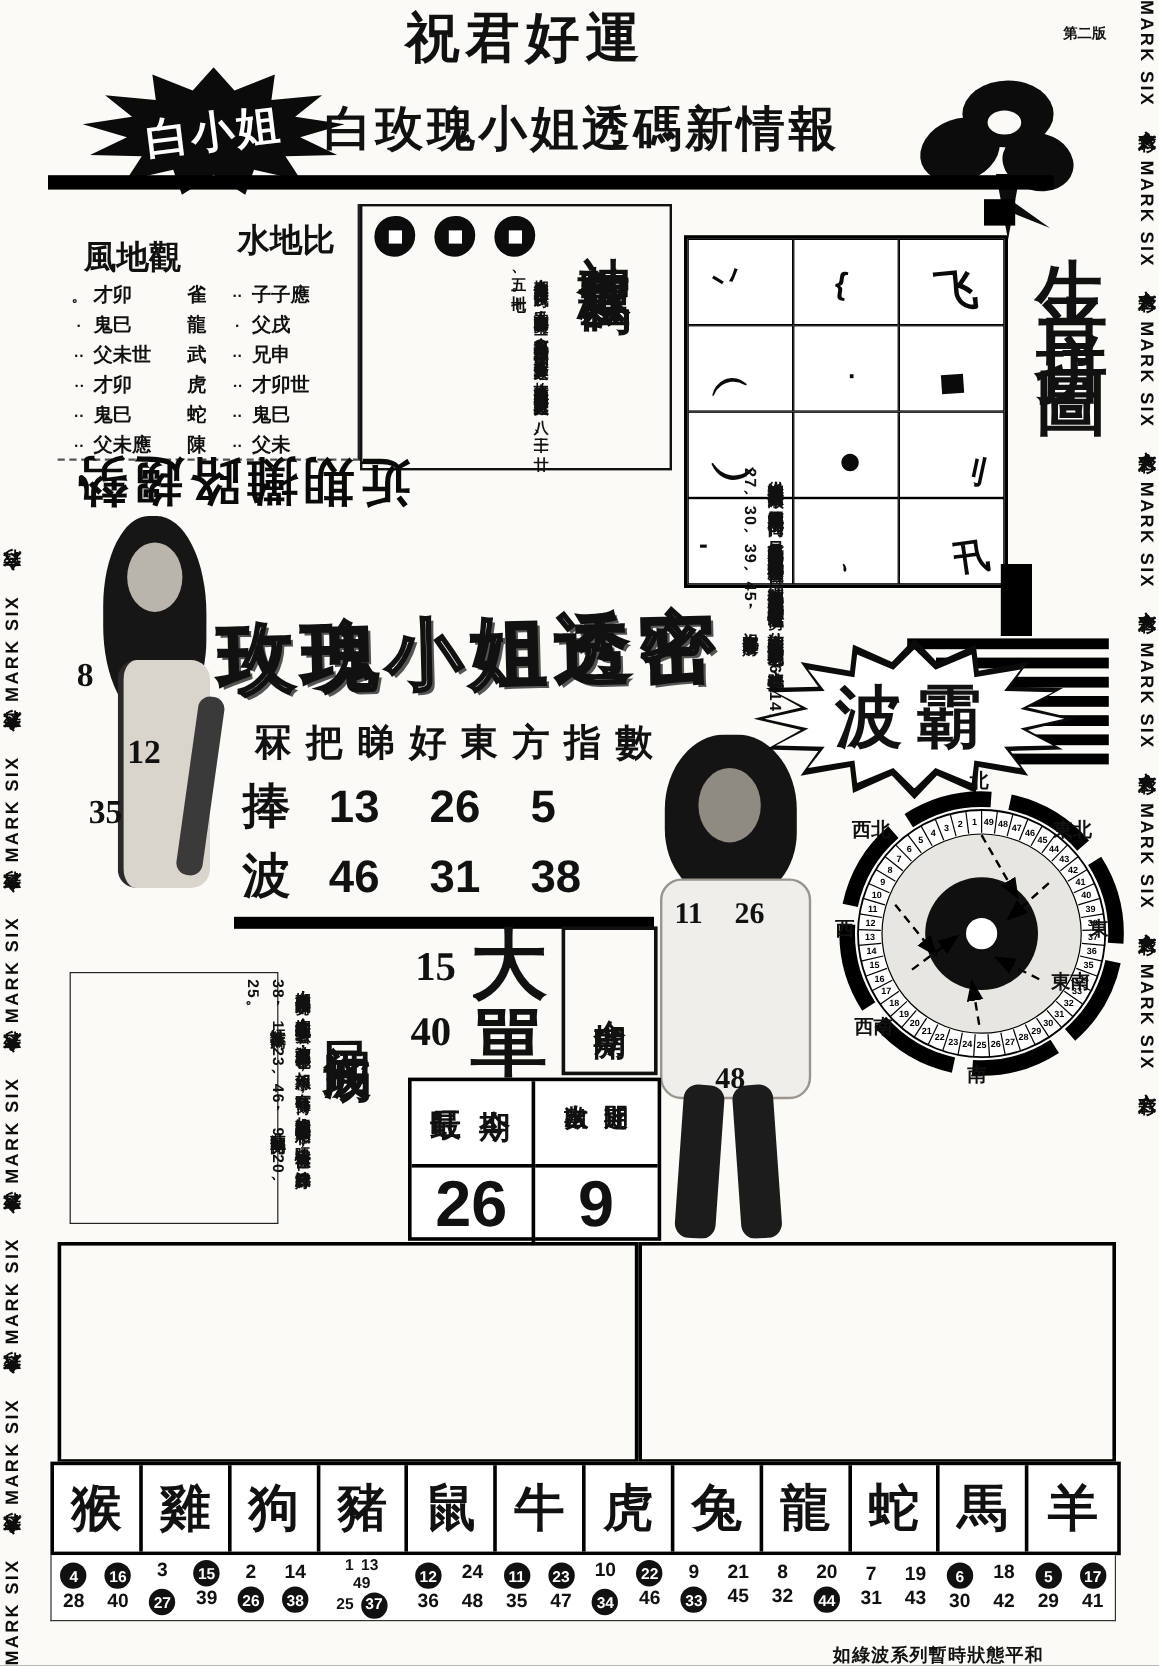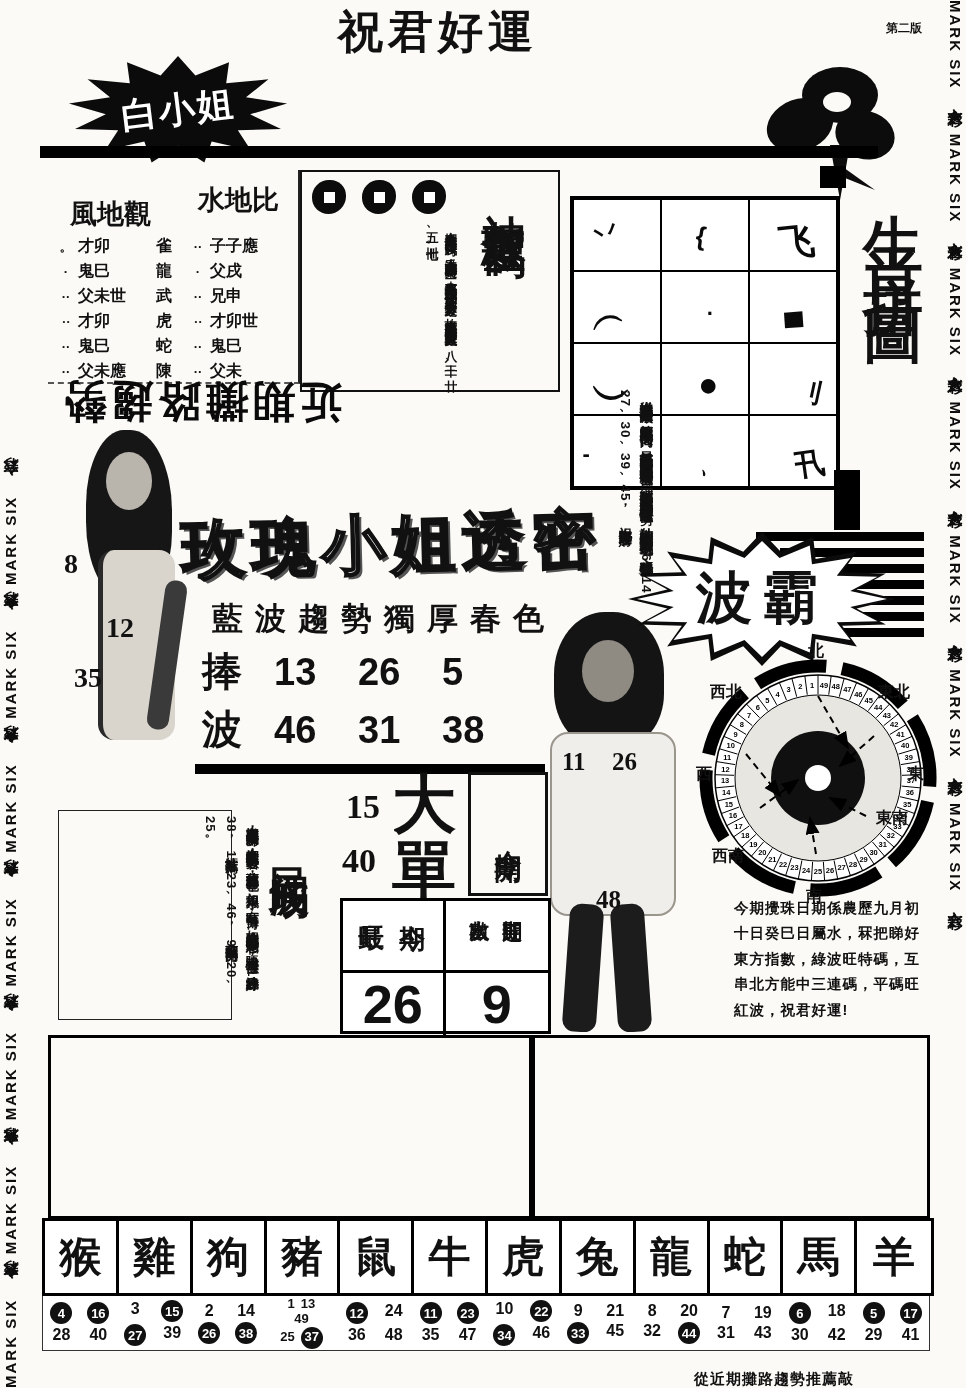--- a/index.html
+++ b/index.html
@@ -94,20 +94,21 @@
 <div id="page">
 
   <div class="abs sideband band-l">MARK SIX 六合彩 ❀ MARK SIX 六合彩 ❀ MARK SIX 六合彩 ❀ MARK SIX 六合彩 ❀ MARK SIX 六合彩 ❀ MARK SIX 六合彩 ❀ MARK SIX 六合彩</div>
   <div class="abs sideband band-r">MARK SIX 六合彩 ❀ MARK SIX 六合彩 ❀ MARK SIX 六合彩 ❀ MARK SIX 六合彩 ❀ MARK SIX 六合彩 ❀ MARK SIX 六合彩 ❀ MARK SIX 六合彩</div>
   <div class="abs serif masthead">祝君好運</div>
   <div class="abs edition">第二版</div>
 
   <div class="abs badge" id="badgeStar" style="clip-path: polygon(50% 0%, 57.9% 18%, 73.2% 5.7%, 71.9% 25.3%, 91.1% 21.6%, 80.9% 38.3%, 99.6% 44%, 82.8% 54%, 96.8% 67.7%, 77.2% 68.7%, 83.2% 87.4%, 65.3% 79.2%, 62% 98.5%, 50% 83%, 38% 98.5%, 34.7% 79.2%, 16.8% 87.4%, 22.8% 68.7%, 3.2% 67.7%, 17.2% 54%, 0.4% 44%, 19.1% 38.3%, 8.9% 21.6%, 28.1% 25.3%, 26.8% 5.7%, 42.1% 18%);">
     <span>白小姐</span>
   </div>
+  <div class="abs serif headline">白玫瑰小姐透碼新情報</div>
   <svg class="abs" style="left:745px;top:50px;" width="165" height="155" viewBox="0 0 165 155">
     <ellipse cx="95" cy="45" rx="38" ry="28" fill="#0c0c0c"></ellipse>
     <ellipse cx="55" cy="75" rx="34" ry="26" fill="#0c0c0c" transform="rotate(-20 55 75)"></ellipse>
     <ellipse cx="120" cy="85" rx="30" ry="24" fill="#0c0c0c" transform="rotate(15 120 85)"></ellipse>
     <ellipse cx="92" cy="52" rx="14" ry="10" fill="#fbfaf6"></ellipse>
     <path d="M85 95 L95 150 L105 95 Z" fill="#0c0c0c"></path>
     <path d="M95 115 L130 140 L100 128 Z" fill="#0c0c0c"></path>
   </svg>
   <div class="abs bar1"></div>
 
@@ -190,21 +191,21 @@
     <div class="abs" style="left:40px;top:120px;width:72px;height:190px;background:#d9d5cc;border-left:5px solid #2a2a2a;border-radius:16px;"></div>
     <div class="abs" style="left:98px;top:150px;width:22px;height:150px;background:#3a3a3a;border-radius:10px;transform:rotate(8deg);"></div>
   </div>
   <div class="abs pnum" style="left:64px;top:548px;font-size:28px;">8</div>
   <div class="abs pnum" style="left:106px;top:612px;font-size:28px;">12</div>
   <div class="abs pnum" style="left:74px;top:662px;font-size:28px;">35</div>
 
   <div class="abs vflow para1" style="left:338px;top:390px;width:318px;height:222px;">從近期攤路趨勢推薦敲，第四門旺勢冠于任何一門，早前較馬旺尚的第二門及第三門號碼又稍有抬頭機會，細號碼第一門及大號碼第五門趨勢似乎有着連慣性旺勢，估計今期特別號碼趨勢會于細號碼出現，心水號碼提供6、14、27、30、39、45，祝大家好運發財！</div>
 
   <div class="abs outline" style="left:182px;top:502px;">玫瑰小姐透密</div>
-  <div class="abs serif handline" style="left:212px;top:598px;">藍波趨勢獨厚春色</div>
+  <div class="abs serif handline" style="left:212px;top:598px;">冧把睇好東方指數</div>
 
   <div class="abs" style="left:202px;top:644px;width:340px;" id="bangTable">
       <div class="bangrow">
         <span class="bangl serif">捧</span>
         <span class="bangv">13</span>
         <span class="bangv">26</span>
         <span class="bangv">5</span>
       </div>
       <div class="bangrow">
         <span class="bangl serif">波</span>
@@ -387,21 +388,20 @@
       <span class="vtext sh" style="font-size:26px;">今期</span>
     </div>
     <div class="hc">
       <span class="vtext sh" style="font-size:20px;">出次數</span>
       <span class="vtext sh" style="font-size:20px;">近期開</span>
     </div>
     <div class="vc l">26</div>
     <div class="vc">9</div>
   </div>
 
-  <div class="abs para3" style="left:734px;top:896px;width:192px;height:140px;">今期攪珠日期係農歷九月初十日癸巳日屬水，冧把睇好東方指數，綠波旺特碼，互串北方能中三連碼，平碼旺紅波，祝君好運!</div>
 
   <div class="abs riddle">
     
     
     
     
     
     
     
     
@@ -526,15 +526,15 @@
         <span>42</span>
       </div>
       <div class="ncell">
         <span class="mk">5</span>
         <span class="mk">17</span>
         <span>29</span>
         <span>41</span>
       </div>
     </div>
 
-  <div class="abs footnote" style="left:694px;top:1370px;">從近期攤路趨勢推薦敲</div>
+  <div class="abs footnote" style="left:694px;top:1370px;">如綠波系列暫時狀態平和</div>
 
 </div>
 
 </body></html>

